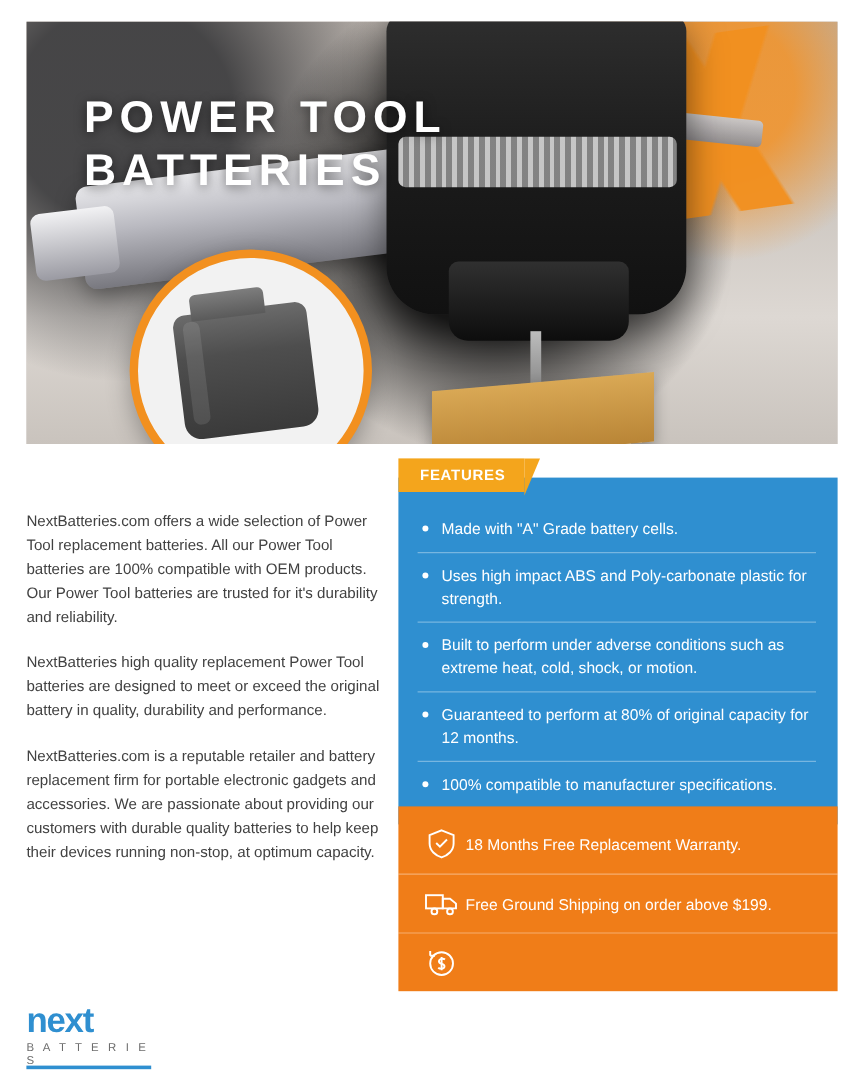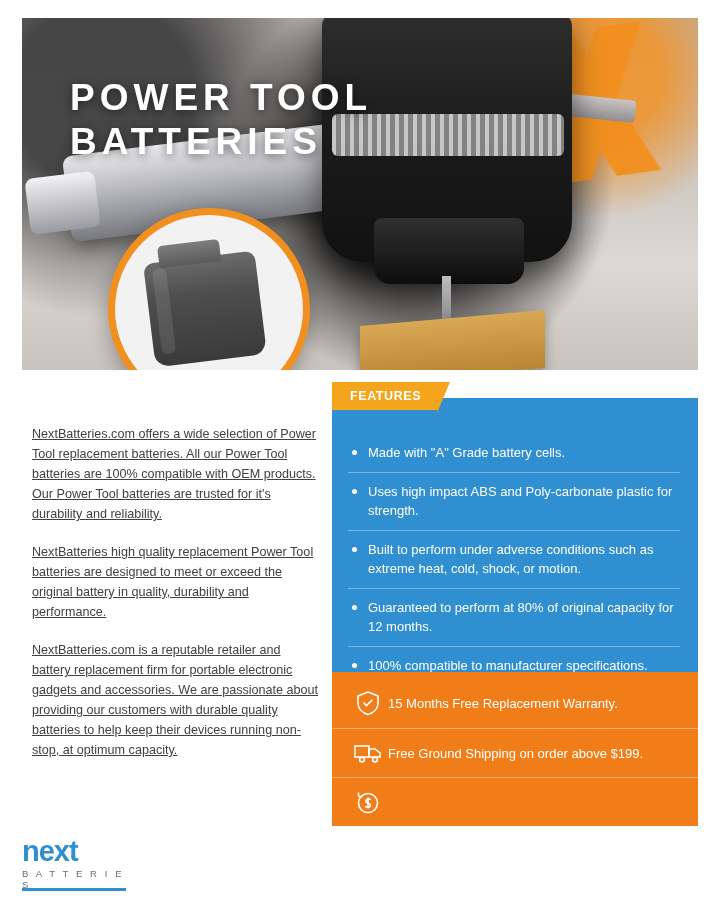--- a/index.html
+++ b/index.html
@@ -187,31 +187,31 @@
   
   .copy {
     position: absolute;
     left: 22px;
     top: 424px;
     width: 300px;
     font-size: 12.6px;
     line-height: 20px;
     color: #414141;
   }
-  .copy p { margin: 0 0 18px 10px; text-decoration: underline; }
+  .copy p { margin: 0 0 18px 0; }
 
   
   .features {
     position: absolute;
     left: 332px;
     top: 398px;
     width: 366px;
     background: #2f8fd0;
     color: #ffffff;
-    padding: 28px 0 14px 0;
+    padding: 16px 0 14px 0;
     box-sizing: border-box;
   }
   .features-tab {
     position: absolute;
     left: 0;
     top: -16px;
     background: #f4a51c;
     color: #ffffff;
     font-size: 12.5px;
     font-weight: bold;
@@ -365,21 +365,21 @@
 
   <div class="offers">
 
     <div class="offer-row">
       <div class="offer-icon">
         <svg width="26" height="26" viewBox="0 0 26 26" aria-hidden="true">
           <path d="M13 2 L23 6 V13 C23 19 18 23 13 24.5 C8 23 3 19 3 13 V6 Z" fill="none" stroke="#ffffff" stroke-width="1.6"></path>
           <path d="M8.5 12.5 L11.6 15.6 L17.5 9.6" fill="none" stroke="#ffffff" stroke-width="1.6"></path>
         </svg>
       </div>
-      <div class="offer-text">15 Months Free Replacement Warranty.</div>
+      <div class="offer-text">18 Months Free Replacement Warranty.</div>
     </div>
 
     <div class="offer-row">
       <div class="offer-icon">
         <svg width="30" height="24" viewBox="0 0 30 24" aria-hidden="true">
           <rect x="2" y="5" width="14" height="11" fill="none" stroke="#ffffff" stroke-width="1.6"></rect>
           <path d="M16 8 H22 L27 12 V16 H16 Z" fill="none" stroke="#ffffff" stroke-width="1.6"></path>
           <circle cx="9" cy="18.5" r="2.4" fill="none" stroke="#ffffff" stroke-width="1.6"></circle>
           <circle cx="22" cy="18.5" r="2.4" fill="none" stroke="#ffffff" stroke-width="1.6"></circle>
         </svg>

